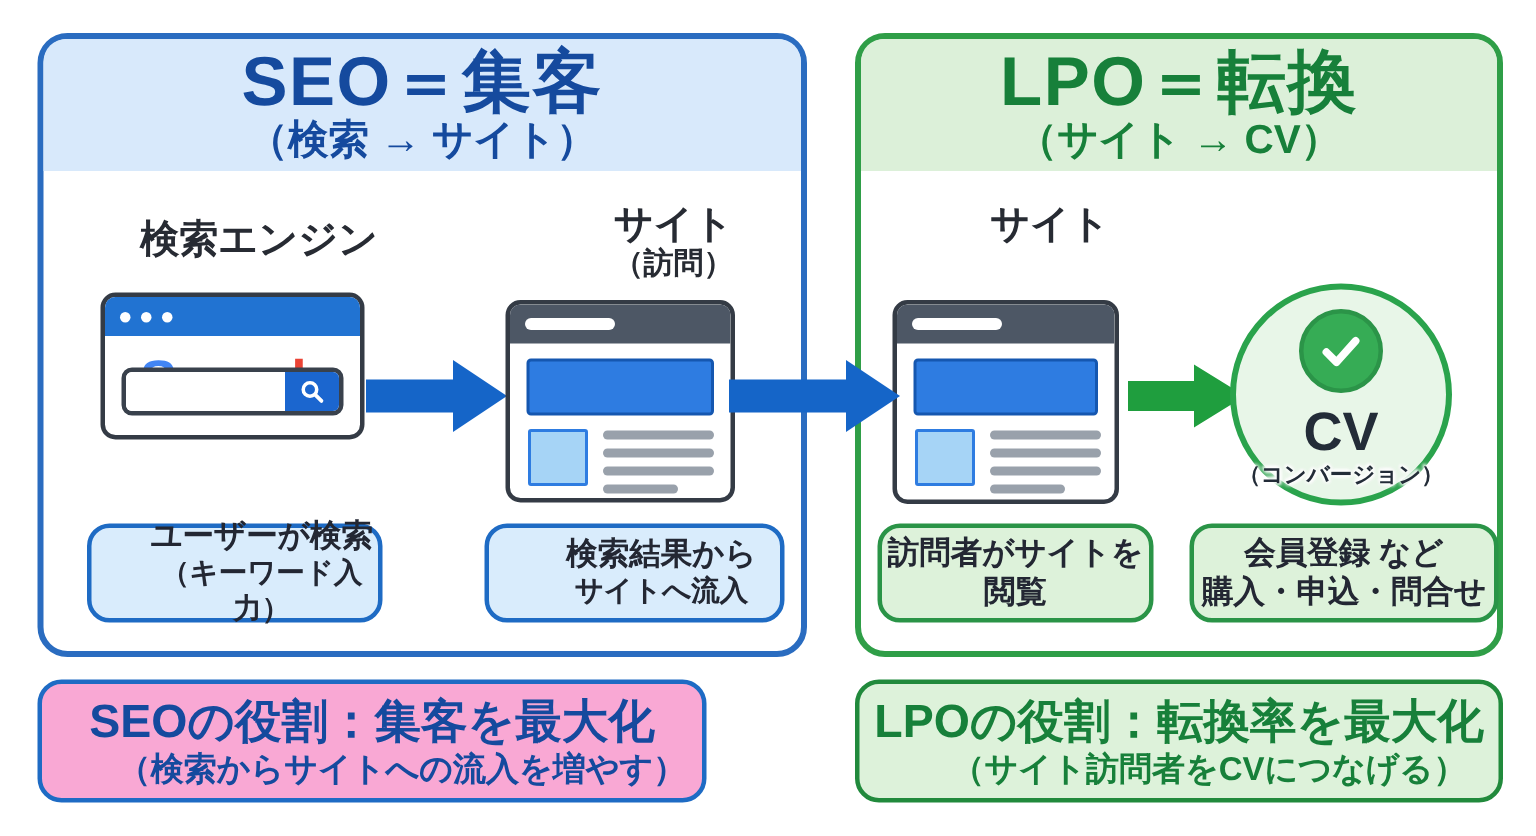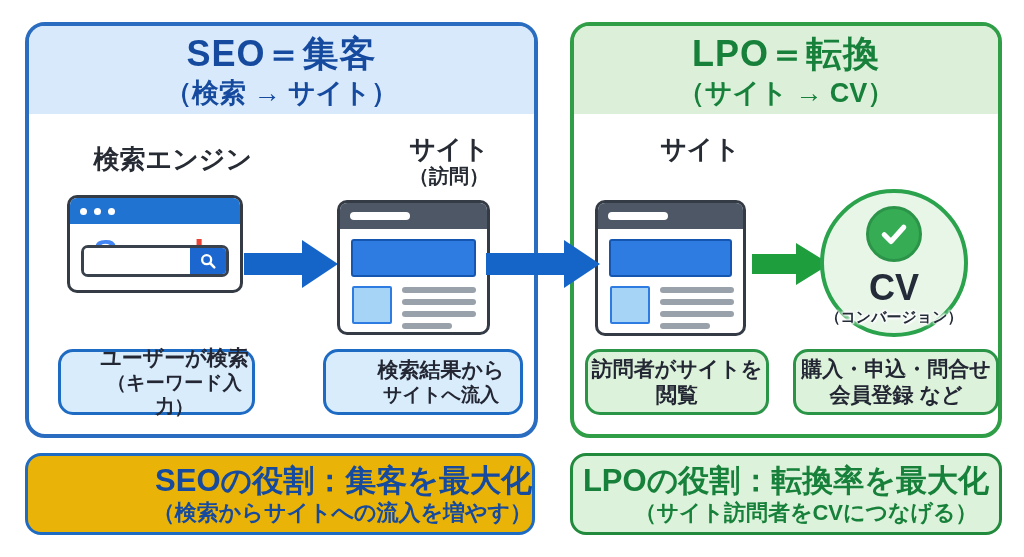--- a/index.html
+++ b/index.html
@@ -10,21 +10,21 @@
   .canvas *{box-sizing:border-box;}
 
   
   .panel{position:absolute;top:22px;height:416px;background:#fff;border-radius:20px;}
   .panel-seo{left:25px;width:513px;border:4px solid #2a6cc0;}
   .panel-lpo{left:570px;width:432px;border:4px solid #2f9e47;}
   .panel-header{position:absolute;left:0;top:0;right:0;height:88px;text-align:center;
     border-radius:15px 15px 0 0;}
   .panel-seo .panel-header{background:#d8e9fb;}
   .panel-lpo .panel-header{background:#dcf0d9;}
-  .panel-title{margin:0;padding-top:5px;font-size:36px;line-height:46px;font-weight:bold;letter-spacing:1px;}
+  .panel-title{margin:0;padding-top:5px;font-size:46px;line-height:46px;font-weight:bold;letter-spacing:1px;}
   .panel-subtitle{font-size:27px;line-height:32px;font-weight:bold;}
   .panel-seo .panel-title,.panel-seo .panel-subtitle{color:#154a9e;}
   .panel-lpo .panel-title,.panel-lpo .panel-subtitle{color:#17803a;}
 
   
   .step-label{position:absolute;text-align:right;color:#272b33;font-weight:bold;}
   .step-label .big{font-size:26px;line-height:30px;}
   .step-label .small{font-size:20px;line-height:24px;}
 
   
@@ -82,21 +82,21 @@
   .callout-blue{background:#d9ecfc;border:3px solid #1e6bc4;padding-left:36px;}
   .callout-green{background:#ddf2da;border:3px solid #2a9447;}
   .callout-1{left:29px;width:197px;}
   .callout-2{left:294px;width:200px;}
   .callout-3{left:11px;width:184px;}
   .callout-4{left:219px;width:206px;}
 
   
   .summary{position:absolute;top:453px;height:82px;border-radius:16px;text-align:center;
     font-weight:bold;display:flex;flex-direction:column;justify-content:center;gap:2px;}
-  .summary-seo{left:25px;width:510px;background:#eab308;border:3px solid #1e6bc4;color:#154a9e;align-items:flex-end;}
+  .summary-seo{left:25px;width:446px;background:#f9a8d4;border:3px solid #1e6bc4;color:#154a9e;}
   .summary-lpo{left:570px;width:432px;background:#ddf2da;border:3px solid #218a3c;color:#17803a;}
   .summary .s1{font-size:31px;line-height:35px;}
   .summary .s2{font-size:22px;line-height:26px;padding-left:40px;}
 </style>
 </head>
 <body>
 
 <div class="canvas">
 
   <section class="panel panel-seo">
@@ -200,22 +200,22 @@
       </div>
       <div class="cv-label">CV</div>
       <div class="cv-sublabel">（コンバージョン）</div>
     </div>
 
     <div class="callout callout-green callout-3">
       <div class="c1">訪問者がサイトを</div>
       <div class="c1">閲覧</div>
     </div>
     <div class="callout callout-green callout-4">
+      <div class="c1">会員登録 など</div>
       <div class="c1">購入・申込・問合せ</div>
-      <div class="c1">会員登録 など</div>
     </div>
   </section>
 
   <div class="summary summary-seo">
     <div class="s1">SEOの役割：集客を最大化</div>
     <div class="s2">（検索からサイトへの流入を増やす）</div>
   </div>
   <div class="summary summary-lpo">
     <div class="s1">LPOの役割：転換率を最大化</div>
     <div class="s2">（サイト訪問者をCVにつなげる）</div>

